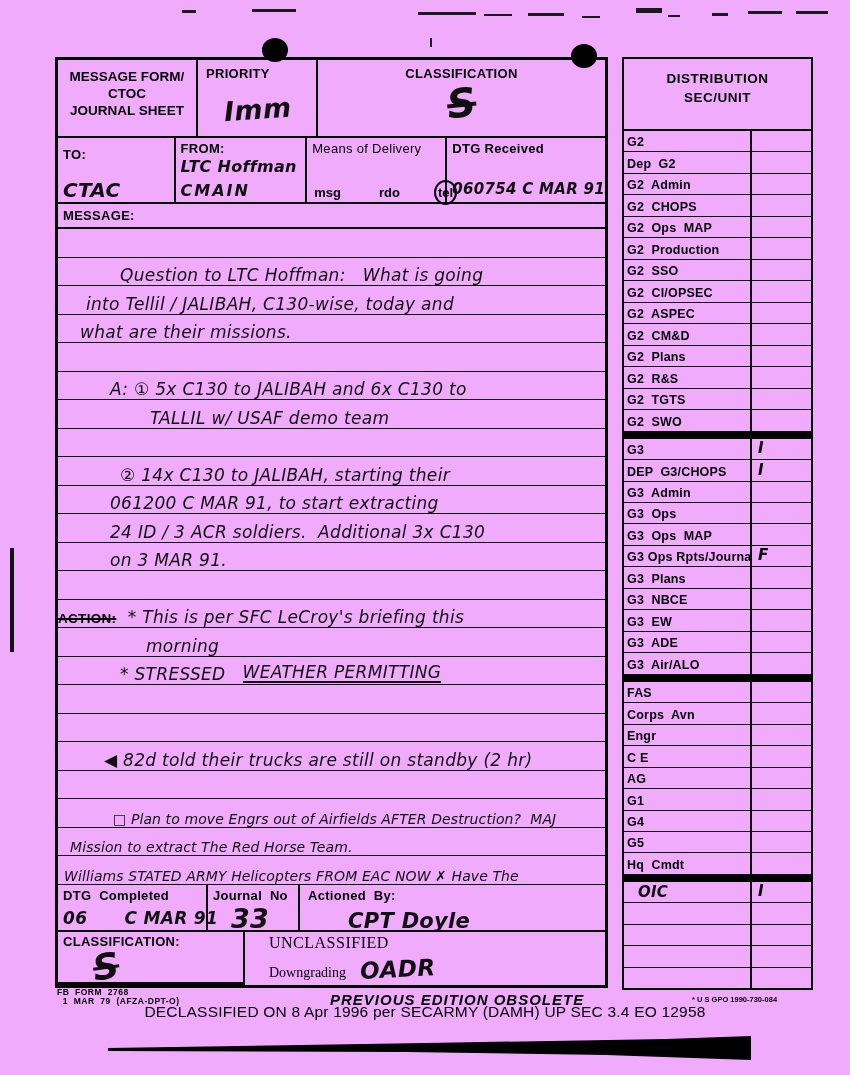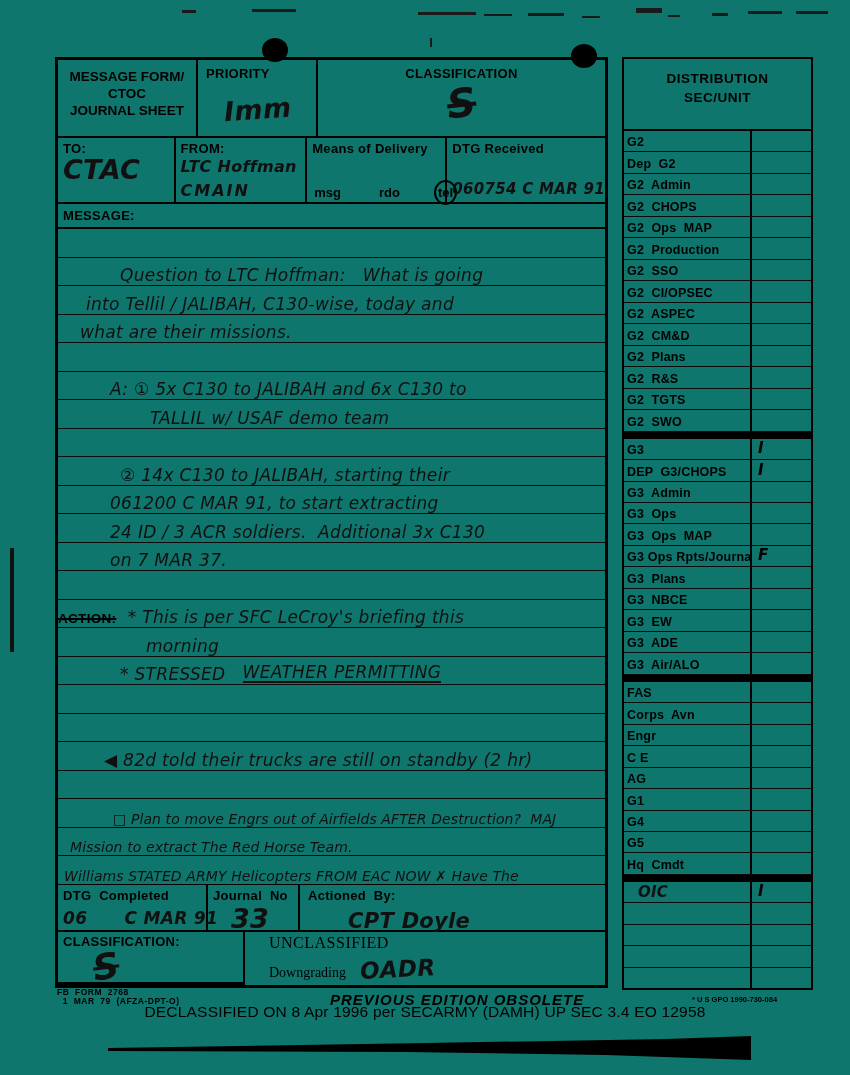--- a/index.html
+++ b/index.html
@@ -1,35 +1,35 @@
 <!DOCTYPE html>
 <html><head>
 <meta charset="utf-8">
 <style>
   html,body{margin:0;padding:0;background:#e8e8e8;}
-  .page{position:relative;width:850px;height:1075px;background:#0f766e;overflow:hidden;
+  .page{position:relative;width:850px;height:1075px;background:#f0abfc;overflow:hidden;
         font-family:"Liberation Sans",sans-serif;color:#000;}
   
   .noise{position:absolute;background:#1a1a1a;}
   .hole{position:absolute;width:26px;height:24px;background:#000;border-radius:50%;}
   .left-artifact{position:absolute;left:10px;top:548px;width:4px;height:104px;background:#111;}
   .wedge{position:absolute;left:106px;top:1035px;}
   
   .form-main{position:absolute;left:55px;top:57px;width:553px;height:931px;
              border:3px solid #000;display:flex;flex-direction:column;box-sizing:border-box;}
   .row{display:flex;box-sizing:border-box;}
   .cell{box-sizing:border-box;position:relative;}
   .lbl{font-weight:700;font-size:13px;letter-spacing:.3px;white-space:pre;}
   .header-row{height:78px;border-bottom:2.5px solid #000;}
   .title-cell{width:140px;border-right:2.5px solid #000;text-align:center;
               font-weight:700;font-size:13.5px;line-height:17px;padding-top:8px;}
   .priority-cell{width:120px;border-right:2.5px solid #000;padding:6px 0 0 8px;}
   .class-cell{flex:1;padding-top:6px;text-align:center;}
   .routing-row{height:66px;border-bottom:2.5px solid #000;}
-  .to-cell{width:140px;border-right:2.5px solid #000;padding:3px 0 0 5px;}
+  .to-cell{width:140px;border-right:2.5px solid #000;padding:9px 0 0 5px;}
   .from-cell{width:157px;border-right:2.5px solid #000;padding:3px 0 0 5px;}
   .delivery-cell{width:140px;border-right:2.5px solid #000;padding:3px 0 0 5px;}
   .dtg-cell{flex:1;padding:3px 0 0 5px;}
   .message-label{height:25px;border-bottom:2px solid #000;padding:4px 0 0 5px;box-sizing:border-box;}
   #message-rows{flex:1;display:flex;flex-direction:column;}
   .mrow{flex:1;border-bottom:1.6px solid #0a0a0a;display:flex;align-items:flex-end;
         padding-bottom:1px;box-sizing:border-box;overflow:visible;white-space:pre;}
   .mrow:last-child{border-bottom:none;}
   .completion-row{height:48px;border-top:1.5px solid #000;border-bottom:2.5px solid #000;}
   .dtgc-cell{width:150px;border-right:2.5px solid #000;padding:3px 0 0 5px;}
@@ -42,21 +42,21 @@
   .downgrade-line{margin-top:6px;font-size:14px;display:flex;align-items:flex-end;gap:14px;}
   
   .hand{font-family:"DejaVu Sans",sans-serif;font-style:italic;color:#101010;letter-spacing:.3px;
         font-size:17px;line-height:1;}
   .hand.small{font-size:14px;letter-spacing:.1px;}
   .strike{text-decoration:line-through;text-decoration-thickness:2px;}
   .underline{border-bottom:2.5px solid #101010;}
   .priority-val{font-size:27px;font-weight:700;margin:14px 0 0 18px;transform:rotate(-4deg);}
   .class-s{font-size:40px;font-weight:600;margin-top:2px;transform:rotate(-6deg);
            display:inline-block;text-decoration:line-through;}
-  .to-val{font-size:27px;font-weight:600;}
+  .to-val{font-size:20px;font-weight:600;margin-top:18px;}
   .from-l1{font-size:16px;font-weight:600;margin-top:3px;}
   .from-l2{font-size:16px;font-weight:600;margin-top:8px;letter-spacing:2px;}
   .dtg-val{font-size:15px;font-weight:700;white-space:nowrap;margin-top:26px;}
   .delivery-opts{display:flex;gap:0;margin-top:24px;font-weight:700;font-size:13px;
                  font-family:"Liberation Sans",sans-serif;font-style:normal;align-items:center;}
   .delivery-opts span{display:inline-block;}
   .opt-msg{margin-left:2px;}
   .opt-rdo{margin-left:38px;}
   .circled{margin-left:34px;border:2.5px solid #000;border-radius:50%;padding:3px 2px;}
   .dtgc-val{font-size:17px;font-weight:700;margin-top:7px;white-space:pre;}
@@ -136,21 +136,21 @@
       <div class="cell to-cell">
         <div class="lbl">TO:</div>
         <div class="hand to-val">CTAC</div>
       </div>
       <div class="cell from-cell">
         <div class="lbl">FROM:</div>
         <div class="hand from-l1">LTC Hoffman</div>
         <div class="hand from-l2">CMAIN</div>
       </div>
       <div class="cell delivery-cell">
-        <div class="lbl" style="font-weight:700;">Means of Delivery</div>
+        <div class="lbl" style="font-weight:400;">Means of Delivery</div>
         <div class="delivery-opts">
           <span class="opt-msg">msg</span>
           <span class="opt-rdo">rdo</span>
           <span class="circled">tel</span>
         </div>
       </div>
       <div class="cell dtg-cell">
         <div class="lbl" style="font-weight:600;">DTG Received</div>
         <div class="hand dtg-val">060754 C MAR 91</div>
       </div>
@@ -163,21 +163,21 @@
         <div class="mrow" style="padding-left: 62px;"><span class="hand">Question to LTC Hoffman:   What is going</span></div>
         <div class="mrow" style="padding-left: 28px;"><span class="hand">into Tellil / JALIBAH, C130-wise, today and</span></div>
         <div class="mrow" style="padding-left: 22px;"><span class="hand">what are their missions.</span></div>
         <div class="mrow"></div>
         <div class="mrow" style="padding-left: 52px;"><span class="hand">A: ① 5x C130 to JALIBAH and 6x C130 to</span></div>
         <div class="mrow" style="padding-left: 92px;"><span class="hand">TALLIL w/ USAF demo team</span></div>
         <div class="mrow"></div>
         <div class="mrow" style="padding-left: 62px;"><span class="hand">② 14x C130 to JALIBAH, starting their</span></div>
         <div class="mrow" style="padding-left: 52px;"><span class="hand">061200 C MAR 91, to start extracting</span></div>
         <div class="mrow" style="padding-left: 52px;"><span class="hand">24 ID / 3 ACR soldiers.  Additional 3x C130</span></div>
-        <div class="mrow" style="padding-left: 52px;"><span class="hand">on 7 MAR 37.</span></div>
+        <div class="mrow" style="padding-left: 52px;"><span class="hand">on 3 MAR 91.</span></div>
         <div class="mrow"></div>
         <div class="mrow"><span class="print strike">ACTION:</span><span class="hand">  * This is per SFC LeCroy's briefing this</span></div>
         <div class="mrow" style="padding-left: 88px;"><span class="hand">morning</span></div>
         <div class="mrow" style="padding-left: 62px;"><span class="hand">* STRESSED   </span><span class="hand underline">WEATHER PERMITTING</span></div>
         <div class="mrow"></div>
         <div class="mrow"></div>
         <div class="mrow" style="padding-left: 46px;"><span class="hand">◀ 82d told their trucks are still on standby (2 hr)</span></div>
         <div class="mrow"></div>
         <div class="mrow" style="padding-left: 55px;"><span class="hand small">□ Plan to move Engrs out of Airfields AFTER Destruction?  MAJ</span></div>
         <div class="mrow" style="padding-left: 12px;"><span class="hand small">Mission to extract The Red Horse Team.</span></div>

